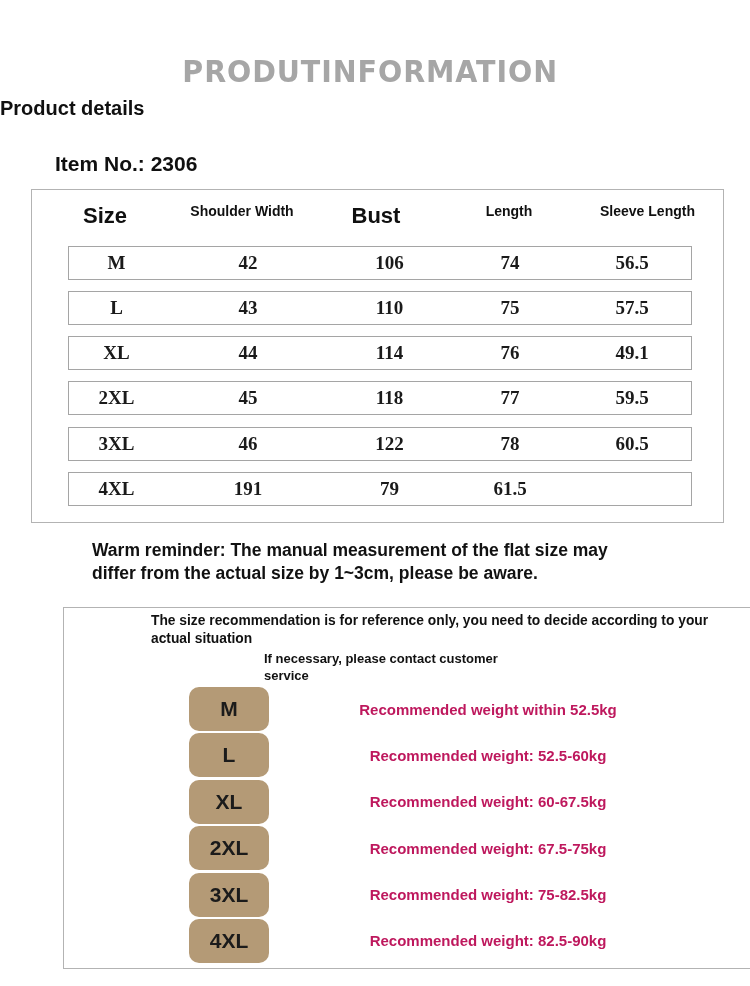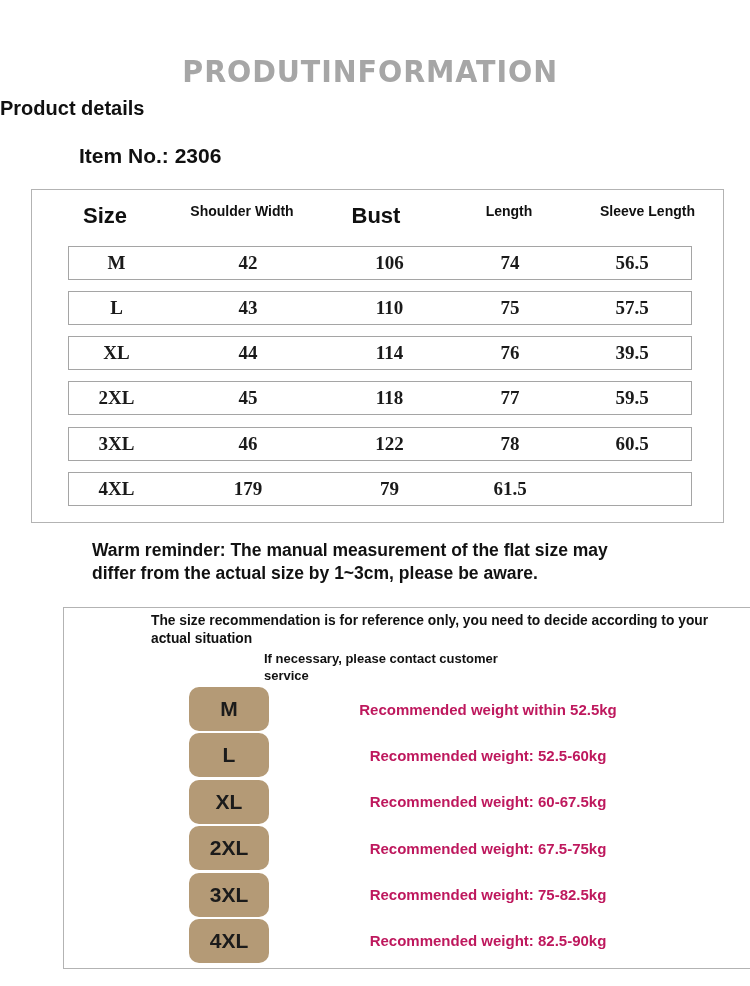--- a/index.html
+++ b/index.html
@@ -22,22 +22,22 @@
     font-family:"DejaVu Sans", sans-serif;
     font-weight:800; font-size:31px; letter-spacing:1px;
     color:#a6a6a6;
     transform:scaleX(0.92); transform-origin:center;
   }
   .subtitle {
     position:absolute; top:81px; left:0; width:700px;
     text-align:left; font-weight:bold; font-size:20px; color:#101010;margin-top:16px;
   }
   .item-no {
-    position:absolute; top:144px; left:55px;
-    font-weight:bold; font-size:21px; color:#101010;margin-left:24px;
+    position:absolute; top:152px; left:55px;
+    font-weight:bold; font-size:21px; color:#101010;
   }
   .size-table-box {
     position:absolute; left:31px; top:189px;
     width:693px; height:334px;
     border:1px solid #b3b3b3; background:#fff;
   }
   .thead {
     display:grid;
     grid-template-columns:146px 128px 140px 126px 151px;
     padding-top:13px;
@@ -124,39 +124,39 @@
       <div class="td">43</div>
       <div class="td">110</div>
       <div class="td">75</div>
       <div class="td">57.5</div>
     </div>
     <div class="trow row-2">
       <div class="td">XL</div>
       <div class="td">44</div>
       <div class="td">114</div>
       <div class="td">76</div>
-      <div class="td">39.5</div>
+      <div class="td">49.1</div>
     </div>
     <div class="trow row-3">
       <div class="td">2XL</div>
       <div class="td">45</div>
       <div class="td">118</div>
       <div class="td">77</div>
       <div class="td">59.5</div>
     </div>
     <div class="trow row-4">
       <div class="td">3XL</div>
       <div class="td">46</div>
       <div class="td">122</div>
       <div class="td">78</div>
       <div class="td">60.5</div>
     </div>
     <div class="trow row-5">
       <div class="td">4XL</div>
-      <div class="td">179</div>
+      <div class="td">191</div>
       <div class="td">79</div>
       <div class="td">61.5</div>
     </div>
   </div>
 
   <div class="warm">
     <div>Warm reminder: The manual measurement of the flat size may</div>
     <div>differ from the actual size by 1~3cm, please be aware.</div>
   </div>
 

